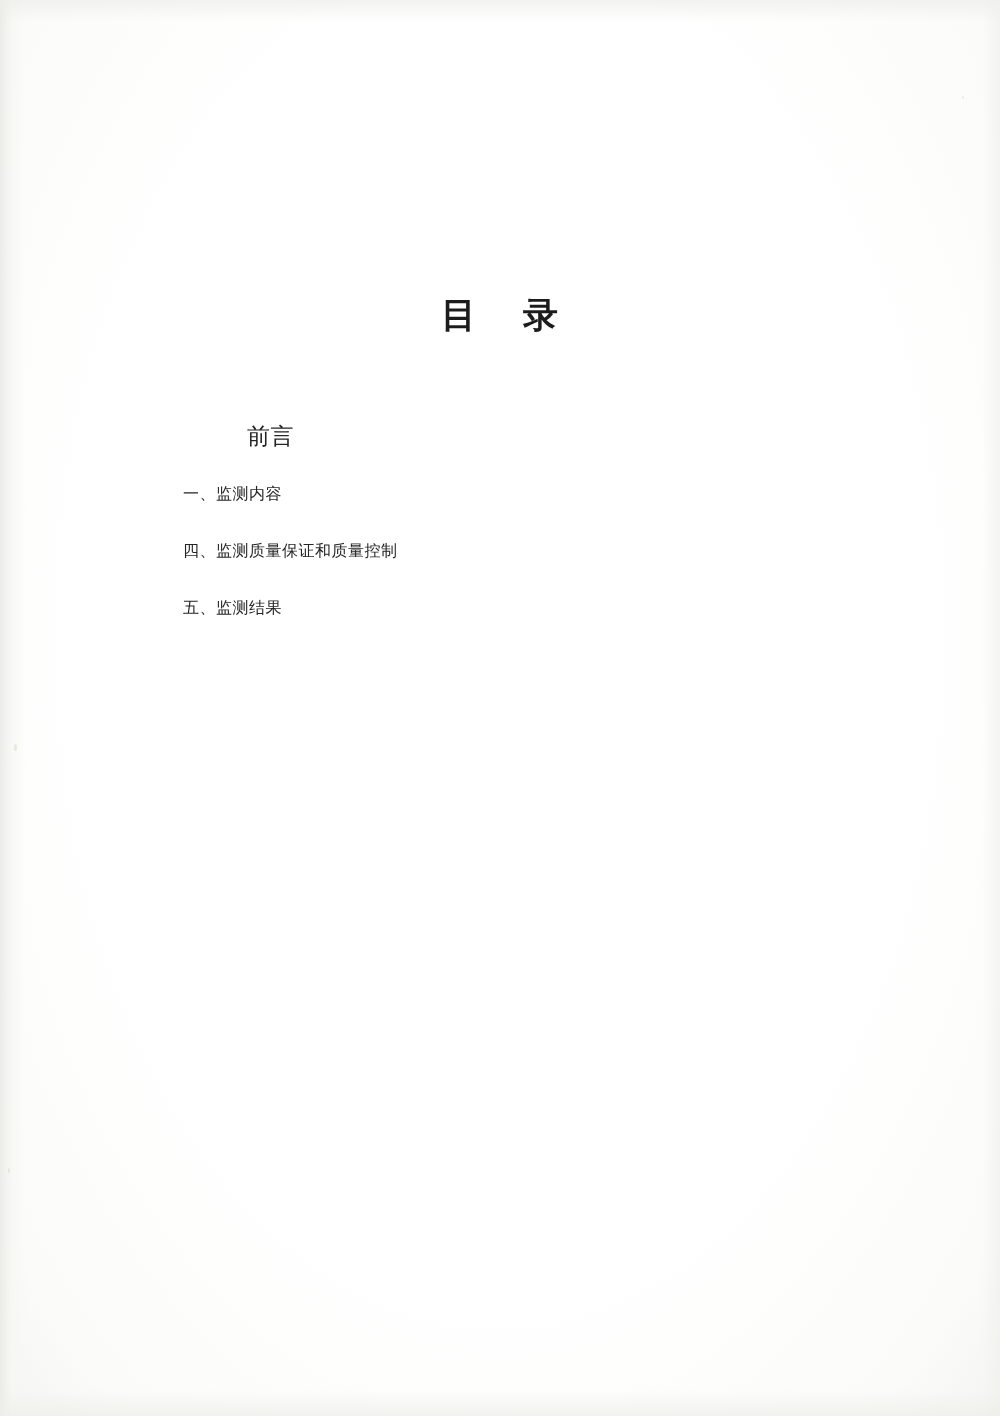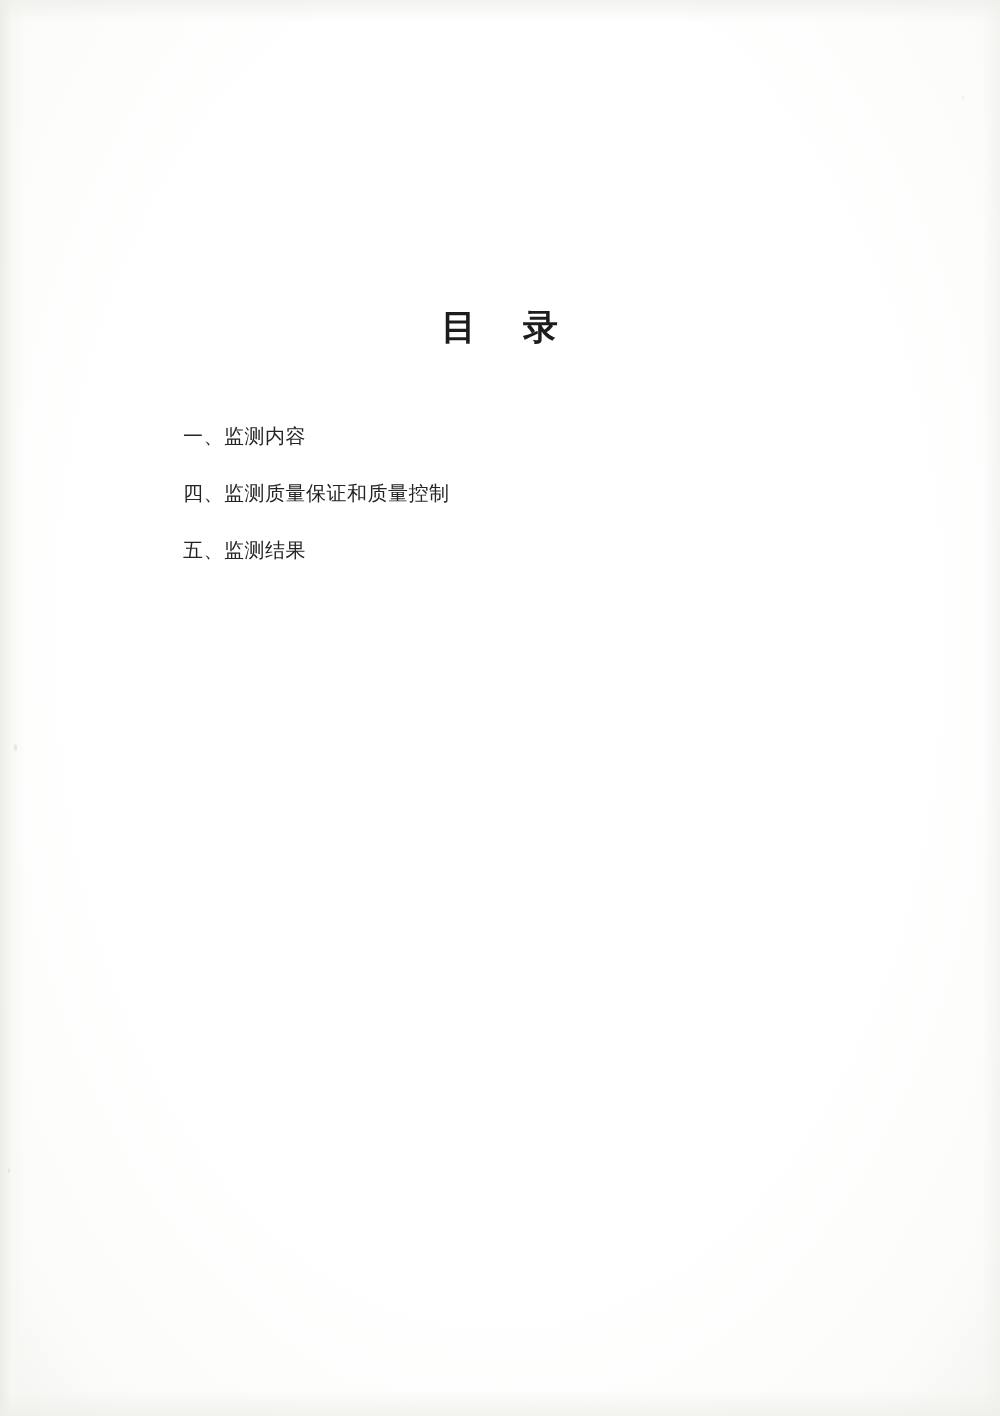--- a/index.html
+++ b/index.html
@@ -60,42 +60,42 @@
   .content {
     position: absolute;
     left: 0; top: 0;
     width: 1000px;
     height: 1416px;
   }
 
   .toc-title {
     position: absolute;
     left: 0;
-    top: 304px;
+    top: 292px;
     width: 1000px;
     text-align: center;
     font-size: 35px;
     font-weight: 700;
     letter-spacing: 0.02em;
     color: #1c1c1c;
     font-family: "Liberation Serif", "DejaVu Serif", serif;
   }
   .toc-title .gap {
     display: inline-block;
     width: 46px;
   }
 
   .toc-list {
     position: absolute;
     left: 183px;
     top: 408px;
     width: 640px;
   }
   .toc-entry {
-    font-size: 20px;
+    font-size: 16px;
     line-height: 57px;
     color: #242424;
     white-space: nowrap;
     font-family: "Liberation Serif", "DejaVu Serif", serif;
     letter-spacing: 0.5px;
   }
   .toc-entry.preface {
     padding-left: 64px;
     font-size: 23px;
   }
@@ -113,19 +113,20 @@
   <div class="speck" style="left:8px;top:1168px;width:2px;height:5px;"></div>
   <div class="speck" style="left:962px;top:96px;width:2px;height:3px;"></div>
 
   <div class="content">
 
     <div class="toc-title">
       <span>目</span><span class="gap"></span><span>录</span>
     </div>
 
     <div class="toc-list">
+      <div class="toc-entry preface">前言</div>
       <div class="toc-entry">一、监测内容</div>
       <div class="toc-entry">四、监测质量保证和质量控制</div>
       <div class="toc-entry">五、监测结果</div>
     </div>
 
   </div>
 </div>
 
 </body></html>

